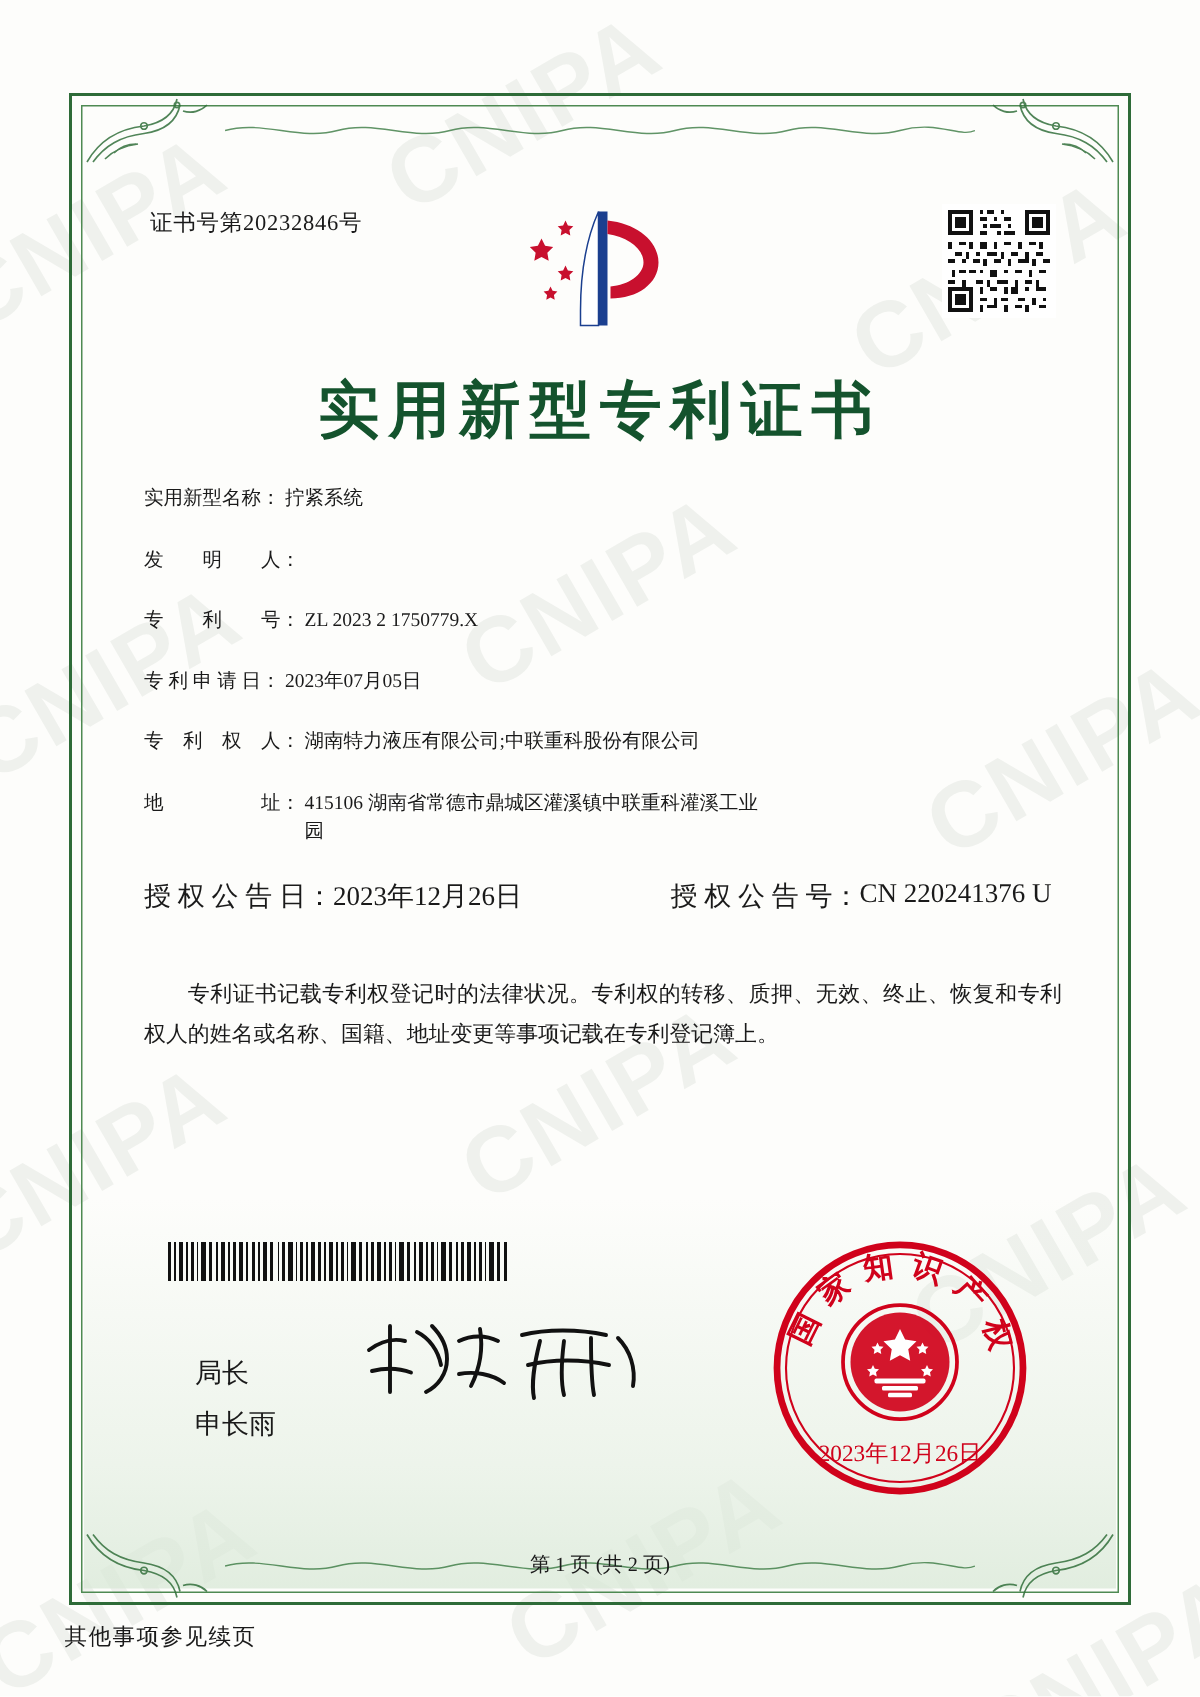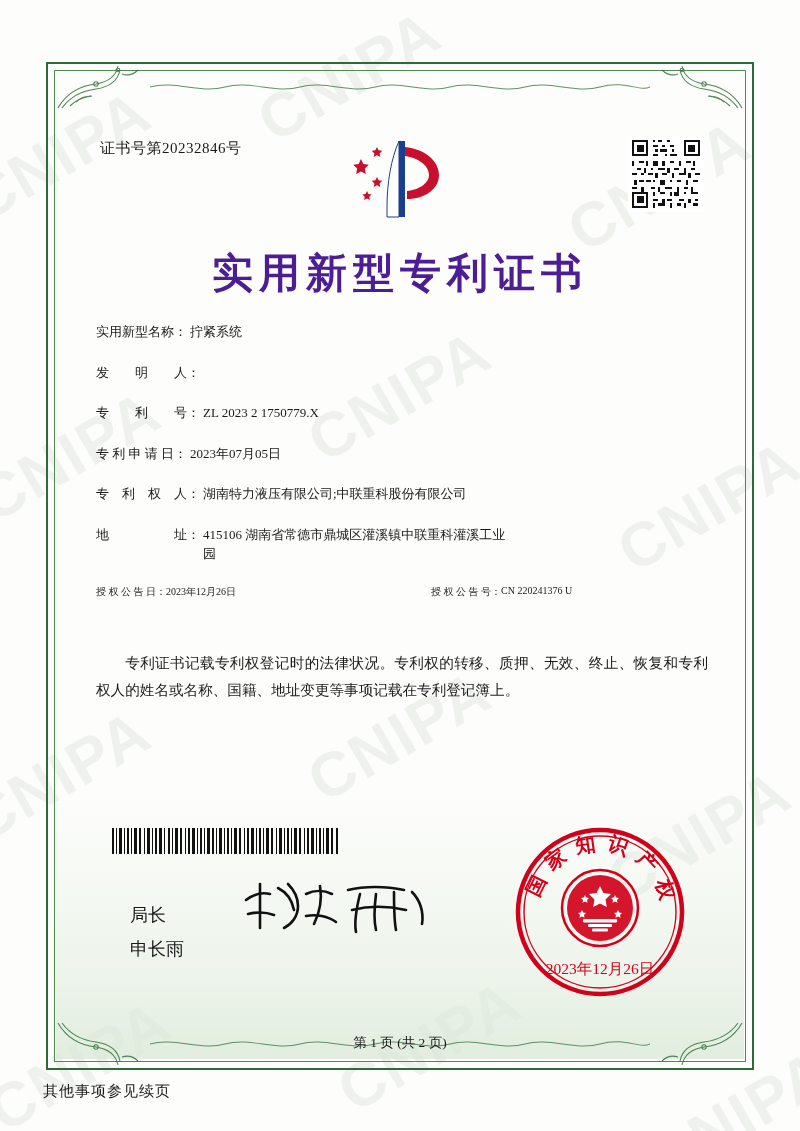--- a/index.html
+++ b/index.html
@@ -121,21 +121,21 @@
 
   .title {
     position: absolute;
     left: 0; right: 0;
     top: 246px;
     text-align: center;
     font-family: "Liberation Serif", serif;
     font-weight: bold;
     font-size: 41px;
     letter-spacing: 6px;
-    color: #4c1d95;
+    color: #14532d;
   }
 
   
   .fields {
     position: absolute;
     left: 96px;
     top: 322px;
     width: 610px;
   }
   .row {
@@ -153,22 +153,23 @@
     flex: 1 1 auto;
     padding-left: 3px;
   }
   .row .val .wrap2 {
     display: block;
     padding-left: 0;
   }
   .row-split {
     display: flex;
     align-items: baseline;
-    font-size: 10px;
+    font-size: 18px;
     margin-bottom: 21px;
+    gap: 16px;
   }
   .row-split .seg1 { width: 335px; display: flex; }
   .row-split .seg2 { display: flex; }
 
   
   .paras {
     position: absolute;
     left: 96px;
     top: 650px;
     width: 612px;

